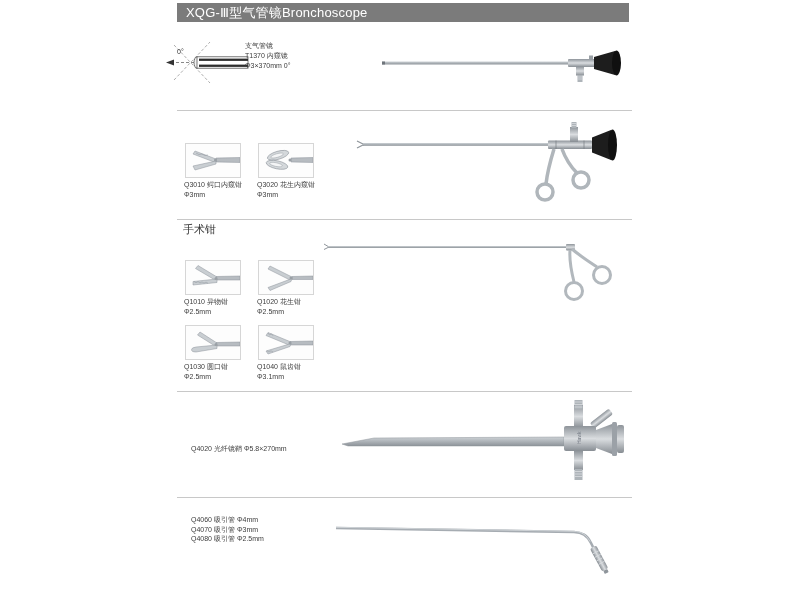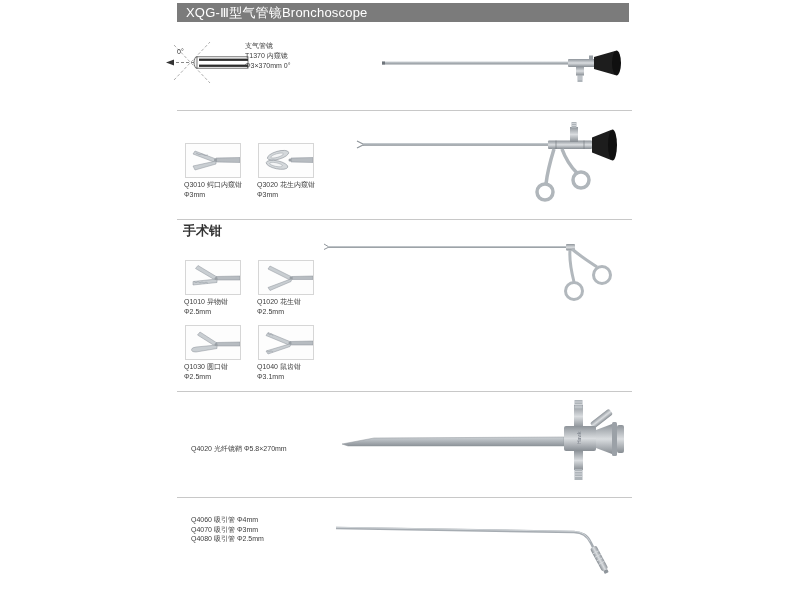--- a/index.html
+++ b/index.html
@@ -6,21 +6,21 @@
   .page{position:relative;width:800px;height:600px;background:#fff;overflow:hidden;
         font-family:"Liberation Sans","DejaVu Sans",sans-serif;color:#3c3c3c;}
   .abs{position:absolute;}
   .header-bar{left:177px;top:3px;width:452px;height:19px;background:#7b7b7b;
               color:#fff;font-size:13px;line-height:19px;padding-left:9px;box-sizing:border-box;
               letter-spacing:.2px;}
   .hr{left:177px;width:455px;height:1px;background:#c8c8c8;}
   .tiny{font-size:7px;line-height:10px;color:#3c3c3c;}
   .lab{font-size:7px;line-height:9.5px;color:#3c3c3c;white-space:nowrap;}
   .inset{width:54px;height:33px;border:1px solid #d6d6d6;background:#fdfdfd;box-sizing:content-box;}
-  .sec-title{font-size:13px;font-weight:bold;color:#333;}
+  .sec-title{font-size:11px;font-weight:normal;color:#333;}
   svg{display:block;}
 </style>
 </head>
 <body>
 
 <div class="page">
 
   <div class="abs header-bar">XQG-Ⅲ型气管镜Bronchoscope</div>
 
   <div class="abs hr" style="top:110px"></div>

